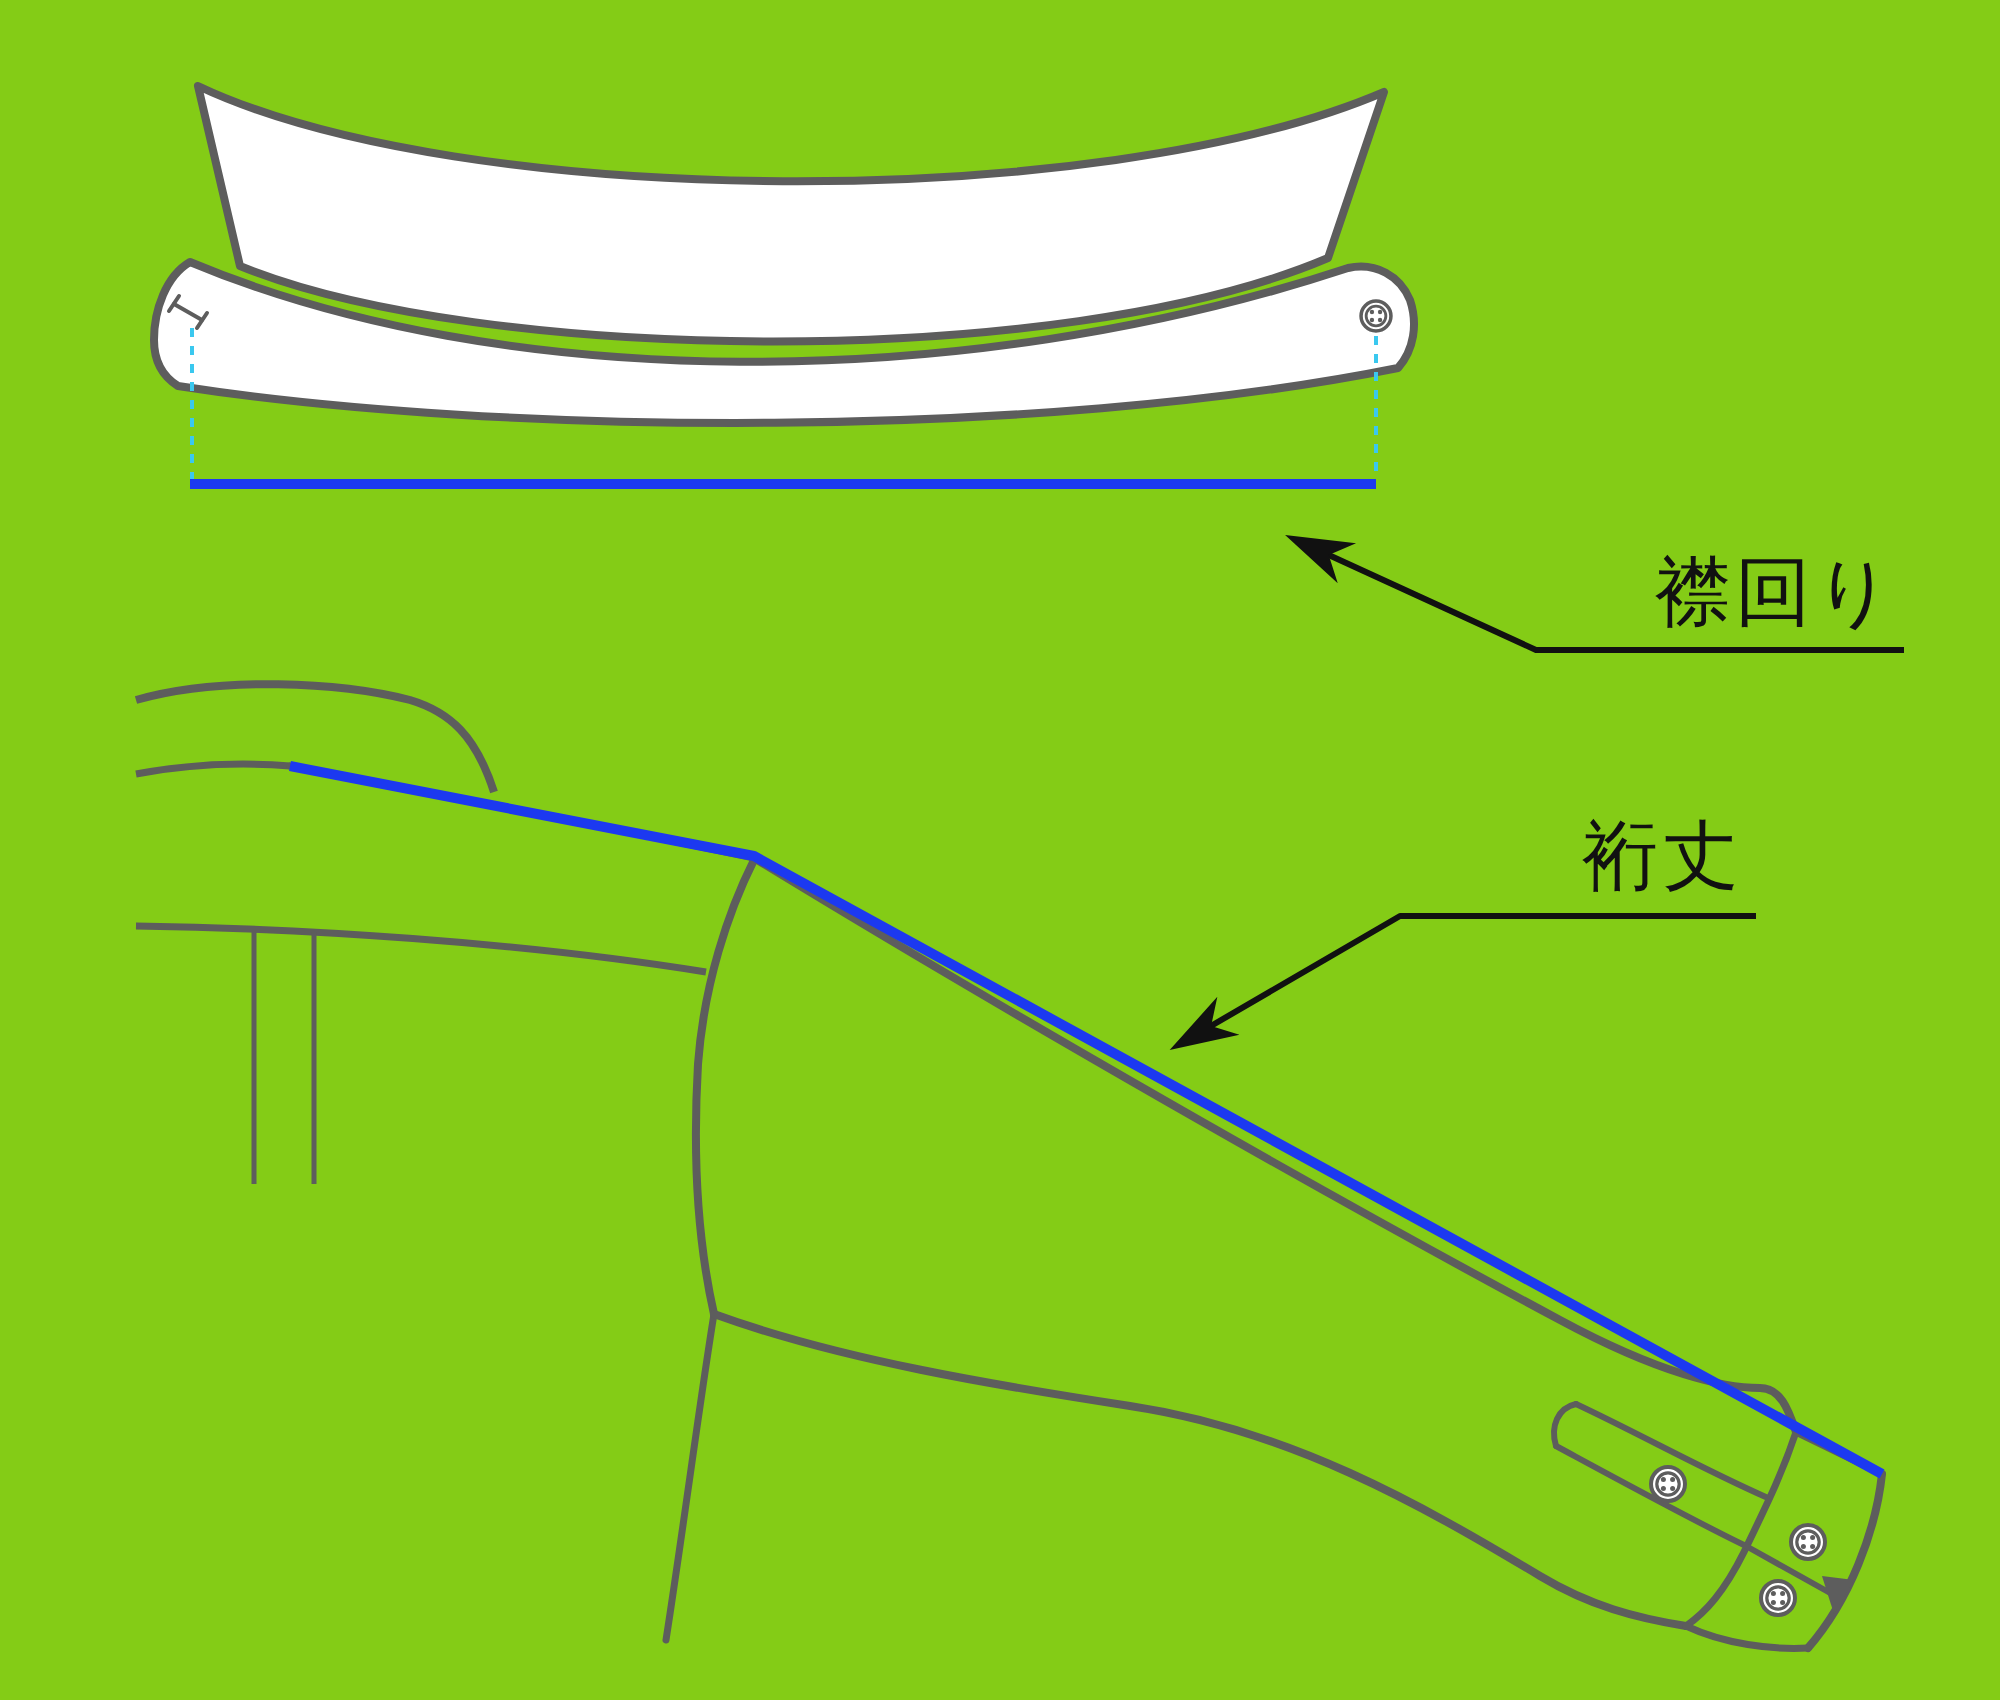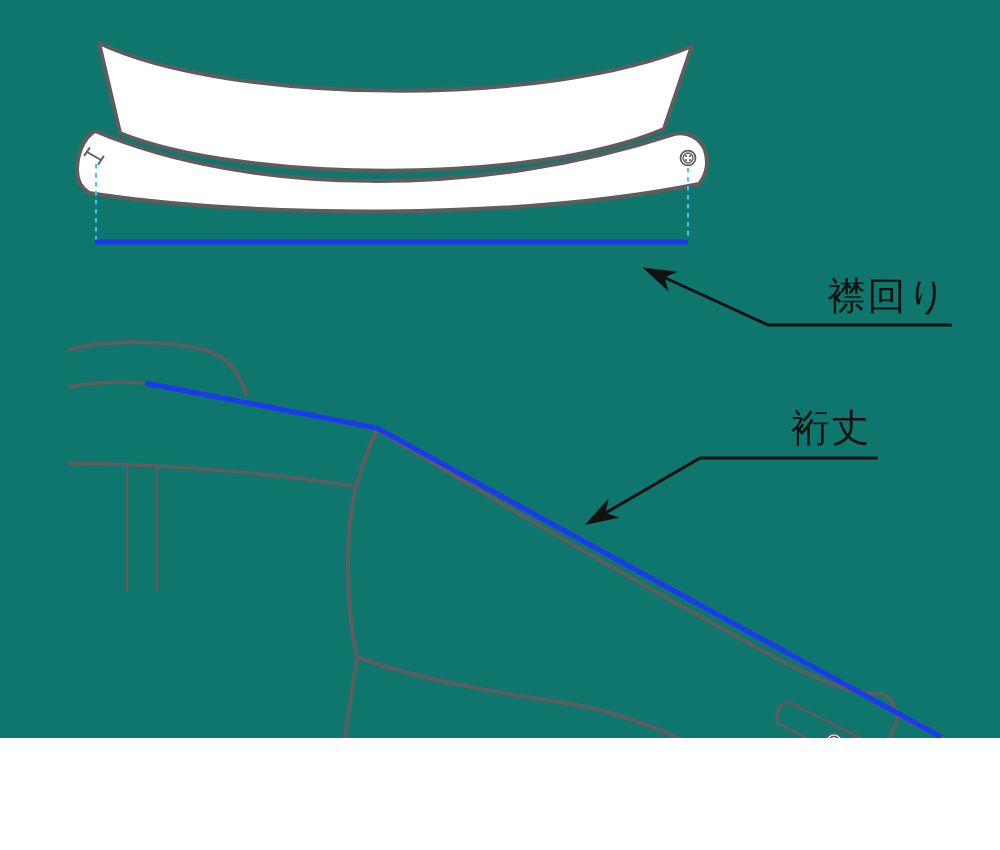--- a/index.html
+++ b/index.html
@@ -1,16 +1,16 @@
 <!DOCTYPE html>
 <html style="--outline: #5d5d5d; --measure_line: #1c39f0; --guide_dash: #3ac8ef; --annotation: #111111;"><head>
 <meta charset="utf-8">
 <style>
   html,body{margin:0;padding:0;background:#ffffff;}
-  .stage{position:relative;width:1000px;height:738px;background:#0f766e;overflow:hidden;}
+  .stage{position:relative;width:1000px;height:850px;background:#84cc16;overflow:hidden;}
   svg{display:block;}
   .outline{stroke:var(--outline);fill:none;stroke-linecap:round;stroke-linejoin:round;}
   .fillwhite{fill:#ffffff;}
   .capbutt{stroke-linecap:butt;}
   .w2{stroke-width:2;}
   .w25{stroke-width:2.5;}
   .w3{stroke-width:3;}
   .w35{stroke-width:3.5;}
   .w4{stroke-width:4;}
   .measure{stroke:var(--measure_line);fill:none;stroke-width:5;stroke-linecap:butt;stroke-linejoin:round;}

